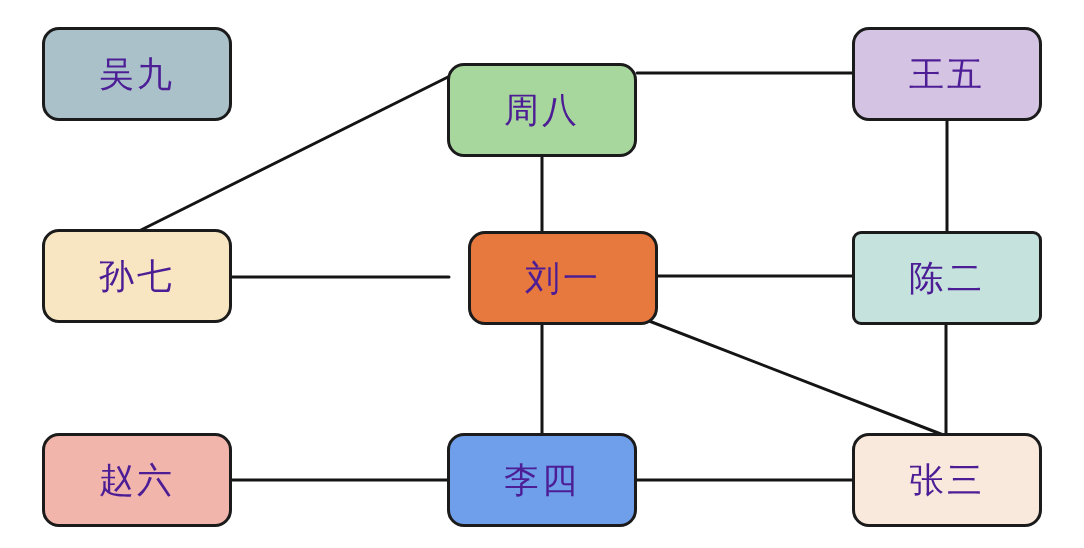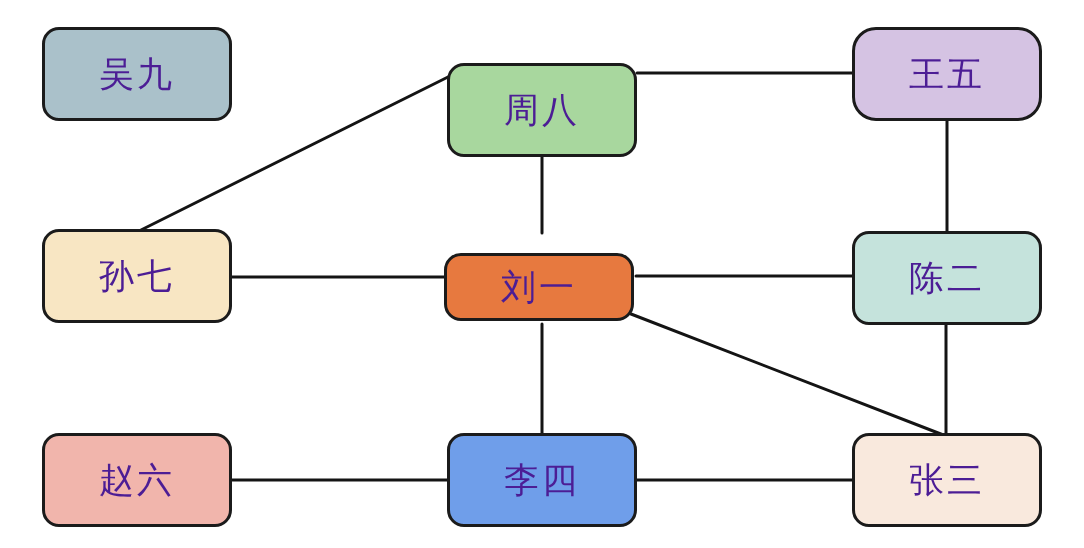--- a/index.html
+++ b/index.html
@@ -56,21 +56,21 @@
       <line x1="636" y1="276" x2="853" y2="276" stroke="#141414" stroke-width="3" stroke-linecap="round"></line>
       <line x1="542" y1="324" x2="542" y2="434" stroke="#141414" stroke-width="3" stroke-linecap="round"></line>
       <line x1="631" y1="314" x2="946" y2="436" stroke="#141414" stroke-width="3" stroke-linecap="round"></line>
       <line x1="946" y1="324" x2="946" y2="434" stroke="#141414" stroke-width="3" stroke-linecap="round"></line>
       <line x1="231" y1="480" x2="449" y2="480" stroke="#141414" stroke-width="3" stroke-linecap="round"></line>
       <line x1="636" y1="480" x2="853" y2="480" stroke="#141414" stroke-width="3" stroke-linecap="round"></line>
     </svg>
   <div class="node-layer">
       <div class="node" style="left: 42px; top: 27px; width: 190px; height: 94px; background: rgb(170, 193, 202); border-color: rgb(27, 27, 27);">吴九</div>
       <div class="node" style="left: 447px; top: 27px; width: 190px; height: 94px; background: rgb(168, 215, 158); border-color: rgb(27, 27, 27); margin-top: 36px;">周八</div>
-      <div class="node" style="left: 852px; top: 27px; width: 190px; height: 94px; background: rgb(213, 195, 227); border-color: rgb(27, 27, 27); border-radius: 24px;">王五</div>
+      <div class="node" style="left: 852px; top: 27px; width: 190px; height: 94px; background: rgb(213, 195, 227); border-color: rgb(27, 27, 27);">王五</div>
       <div class="node" style="left: 42px; top: 229px; width: 190px; height: 94px; background: rgb(248, 230, 195); border-color: rgb(27, 27, 27); font-family: Liberation Mono, monospace;">孙七</div>
-      <div class="node" style="left: 444px; top: 231px; width: 190px; height: 68px; background: rgb(231, 121, 63); border-color: rgb(27, 27, 27); margin-top: 22px;">刘一</div>
-      <div class="node" style="left: 852px; top: 231px; width: 190px; height: 94px; background: rgb(197, 227, 220); border-color: rgb(27, 27, 27);">陈二</div>
+      <div class="node" style="left: 468px; top: 231px; width: 190px; height: 94px; background: rgb(231, 121, 63); border-color: rgb(27, 27, 27);">刘一</div>
+      <div class="node" style="left: 852px; top: 231px; width: 190px; height: 94px; background: rgb(197, 227, 220); border-color: rgb(27, 27, 27); border-radius: 9px;">陈二</div>
       <div class="node" style="left: 42px; top: 433px; width: 190px; height: 94px; background: rgb(241, 181, 172); border-color: rgb(27, 27, 27); text-align: right;">赵六</div>
       <div class="node" style="left: 447px; top: 433px; width: 190px; height: 94px; background: rgb(111, 158, 234); border-color: rgb(27, 27, 27);">李四</div>
       <div class="node" style="left: 852px; top: 433px; width: 190px; height: 94px; background: rgb(249, 233, 221); border-color: rgb(27, 27, 27);">张三</div>
     </div>
 </div>
 
 </body></html>

